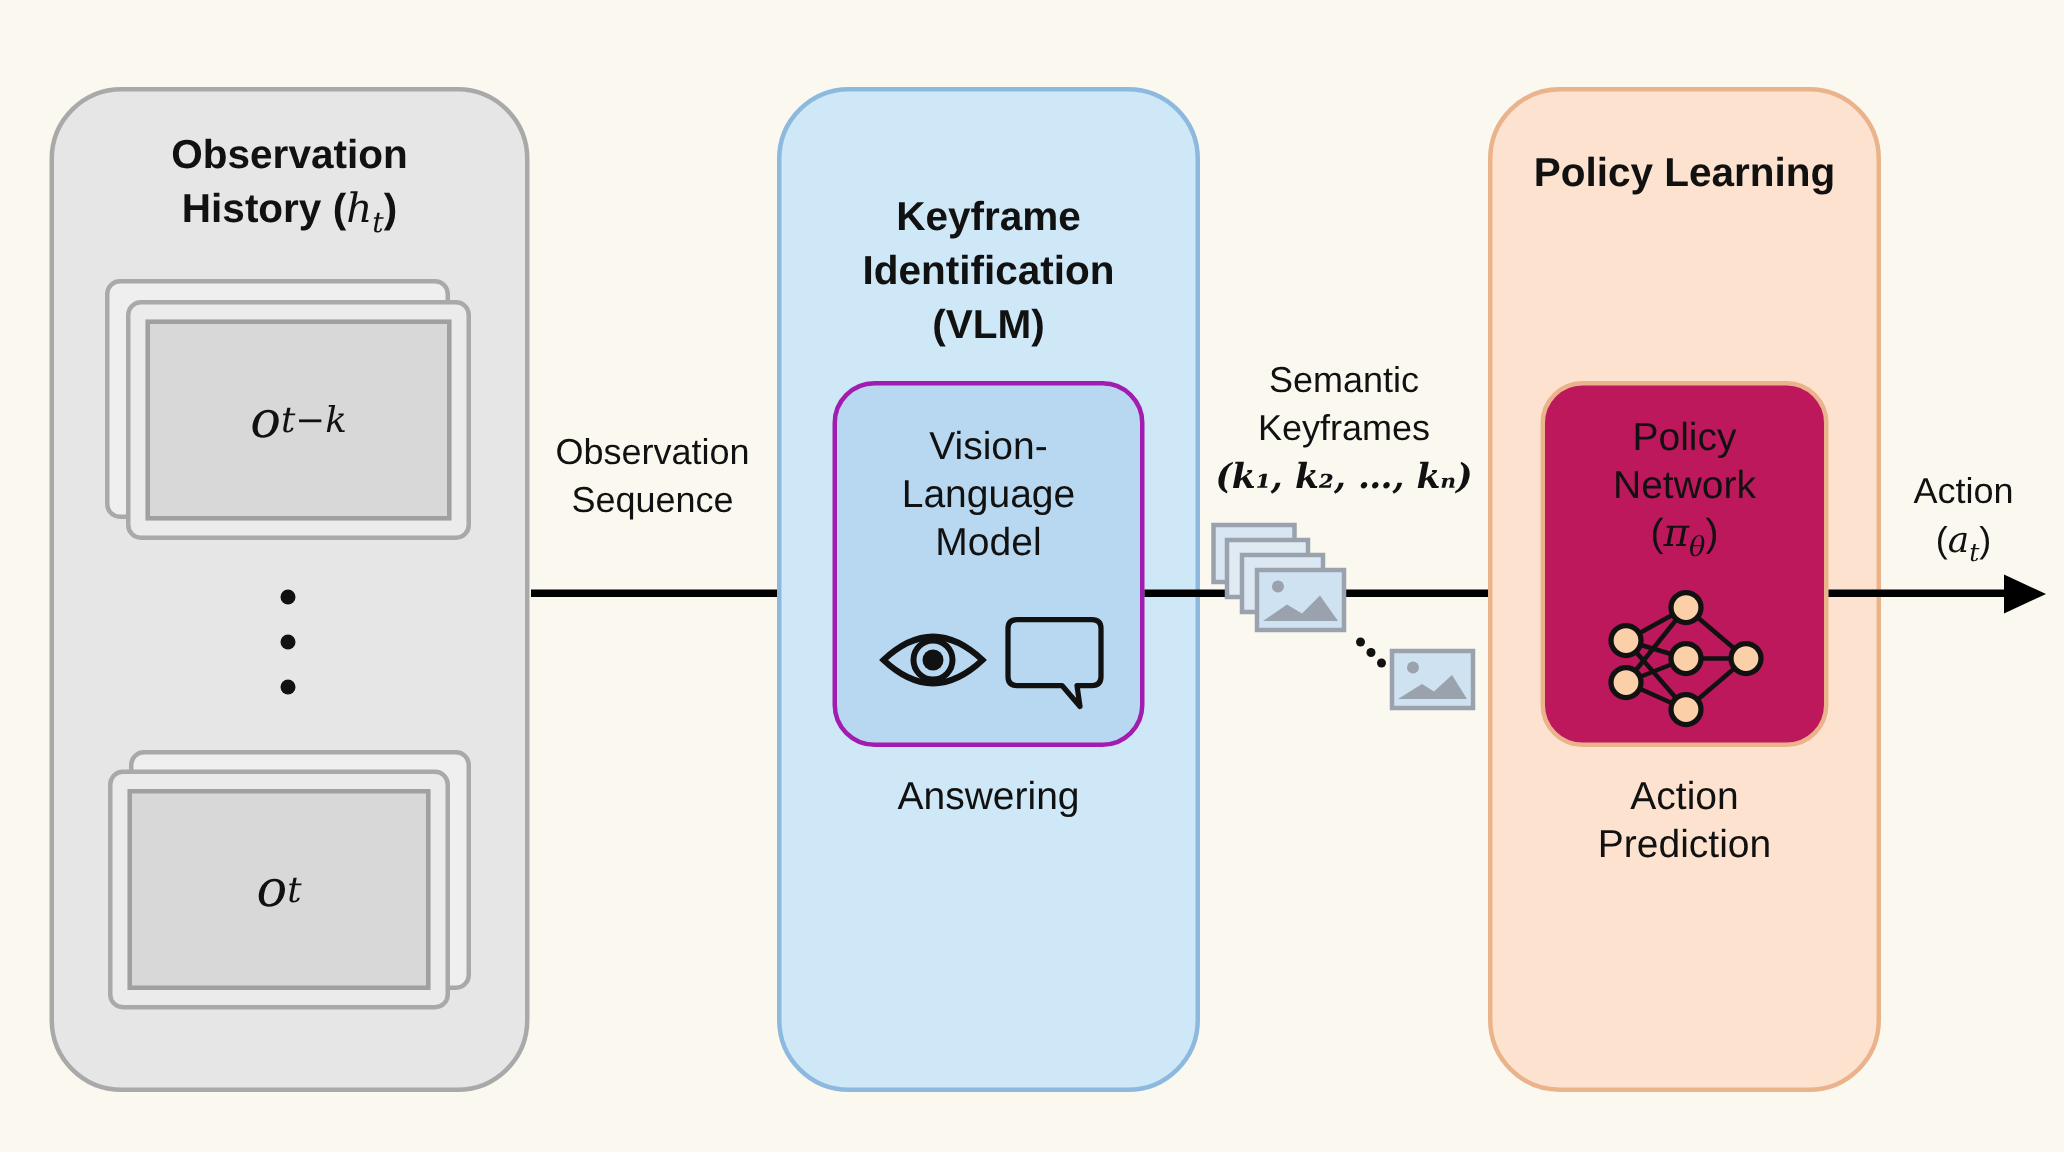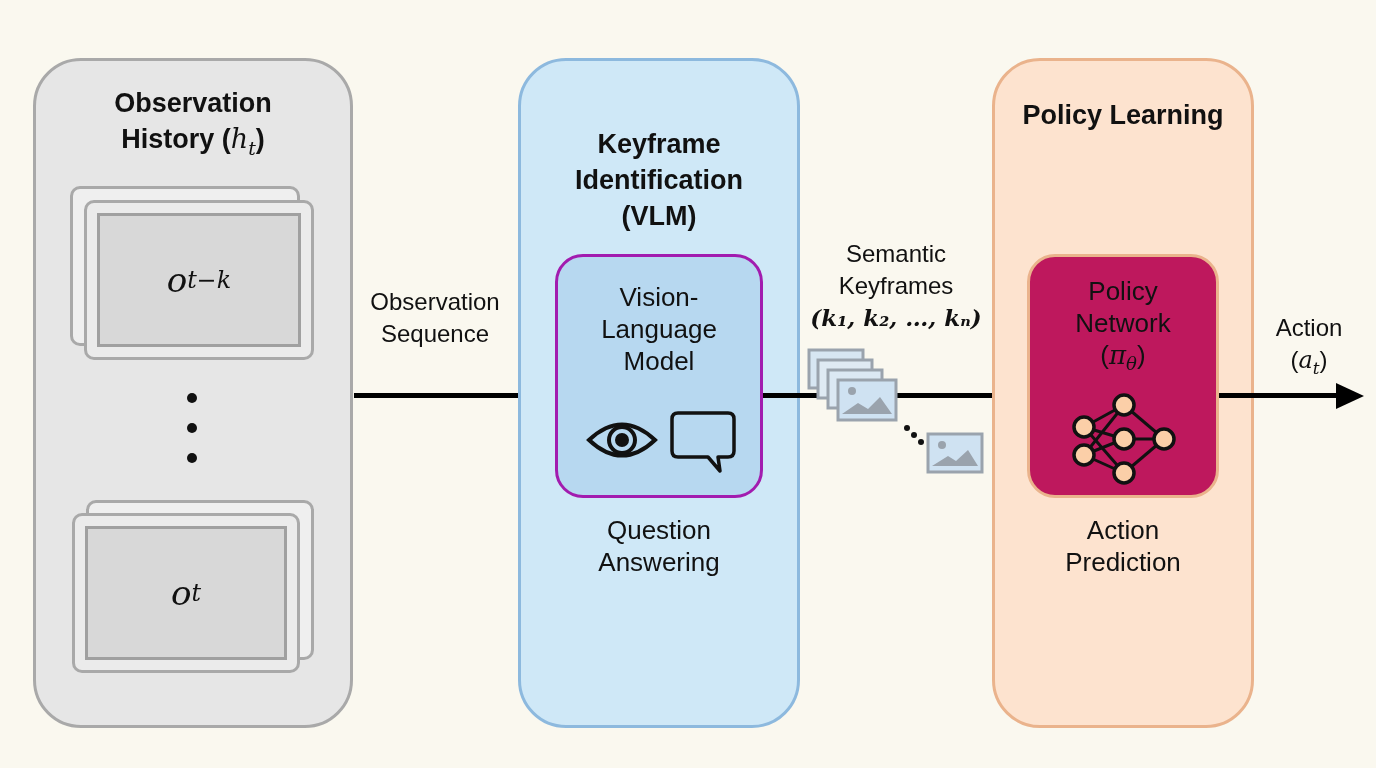--- a/index.html
+++ b/index.html
@@ -91,21 +91,20 @@
     <path d="M3 23 Q36 -8 69 23 Q36 54 3 23 Z" fill="none" stroke="#111" stroke-width="4"></path>
     <circle cx="36" cy="23" r="13" fill="none" stroke="#111" stroke-width="4"></circle>
     <circle cx="36" cy="23" r="7" fill="#111"></circle>
   </svg>
   <svg style="left:112px; top:154px;" width="66" height="62">
     <path d="M8 2 H58 Q64 2 64 8 V40 Q64 46 58 46 H48 L50 60 L38 46 H8 Q2 46 2 40 V8 Q2 2 8 2 Z" fill="none" stroke="#111" stroke-width="3.5" stroke-linejoin="round"></path>
   </svg>
 </div>
 
 <div class="label" style="left:555px; top:514px; width:208px; font-size:26px;">
-  <div>Question</div>
   <div>Answering</div>
 </div>
 
 <div class="label" style="left:800px; top:238px; width:192px;">
   <div>Semantic</div>
   <div>Keyframes</div>
   <div class="math" style="font-size:23px;font-weight:bold;">(k₁, k₂, …, kₙ)</div>
 </div>
 
 <div class="arrow" style="left:763px; top:393px; width:240px;"></div>

